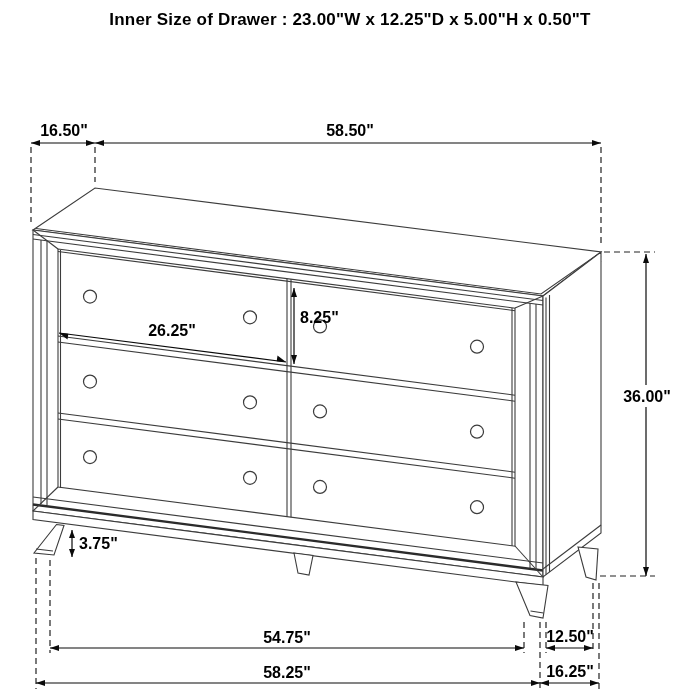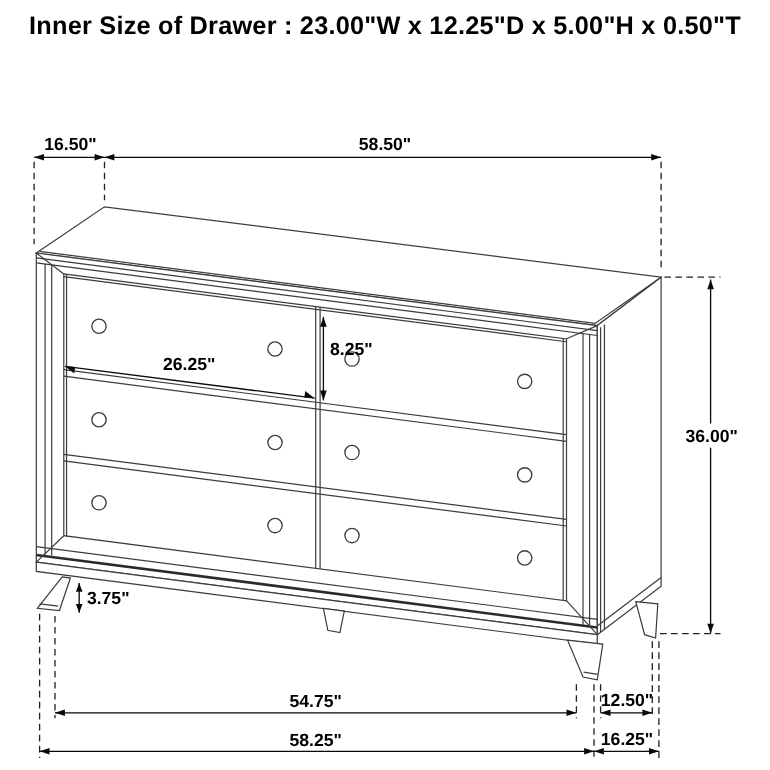--- a/index.html
+++ b/index.html
@@ -10,21 +10,21 @@
     background: #ffffff;
     font-family: "Liberation Sans", sans-serif;
     overflow: hidden;
   }
   #diagram-title {
     position: absolute;
     top: 10px;
     left: 0;
     width: 700px;
     text-align: center;
-    font-size: 23px;
+    font-size: 17px;
     font-weight: bold;
     color: #000000;
     letter-spacing: 0.2px;
   }
   svg { position: absolute; left: 0; top: 0; }
   .draw   { stroke: #3c3c3c; stroke-width: 1.1; fill: none; }
   .drawthk{ stroke: #2b2b2b; stroke-width: 2.4; fill: none; }
   .face   { stroke: #3c3c3c; stroke-width: 1.1; fill: #ffffff; }
   .knob   { stroke: #3c3c3c; stroke-width: 1.2; fill: #ffffff; }
   .dim    { stroke: #0a0a0a; stroke-width: 1.2; fill: none; }

